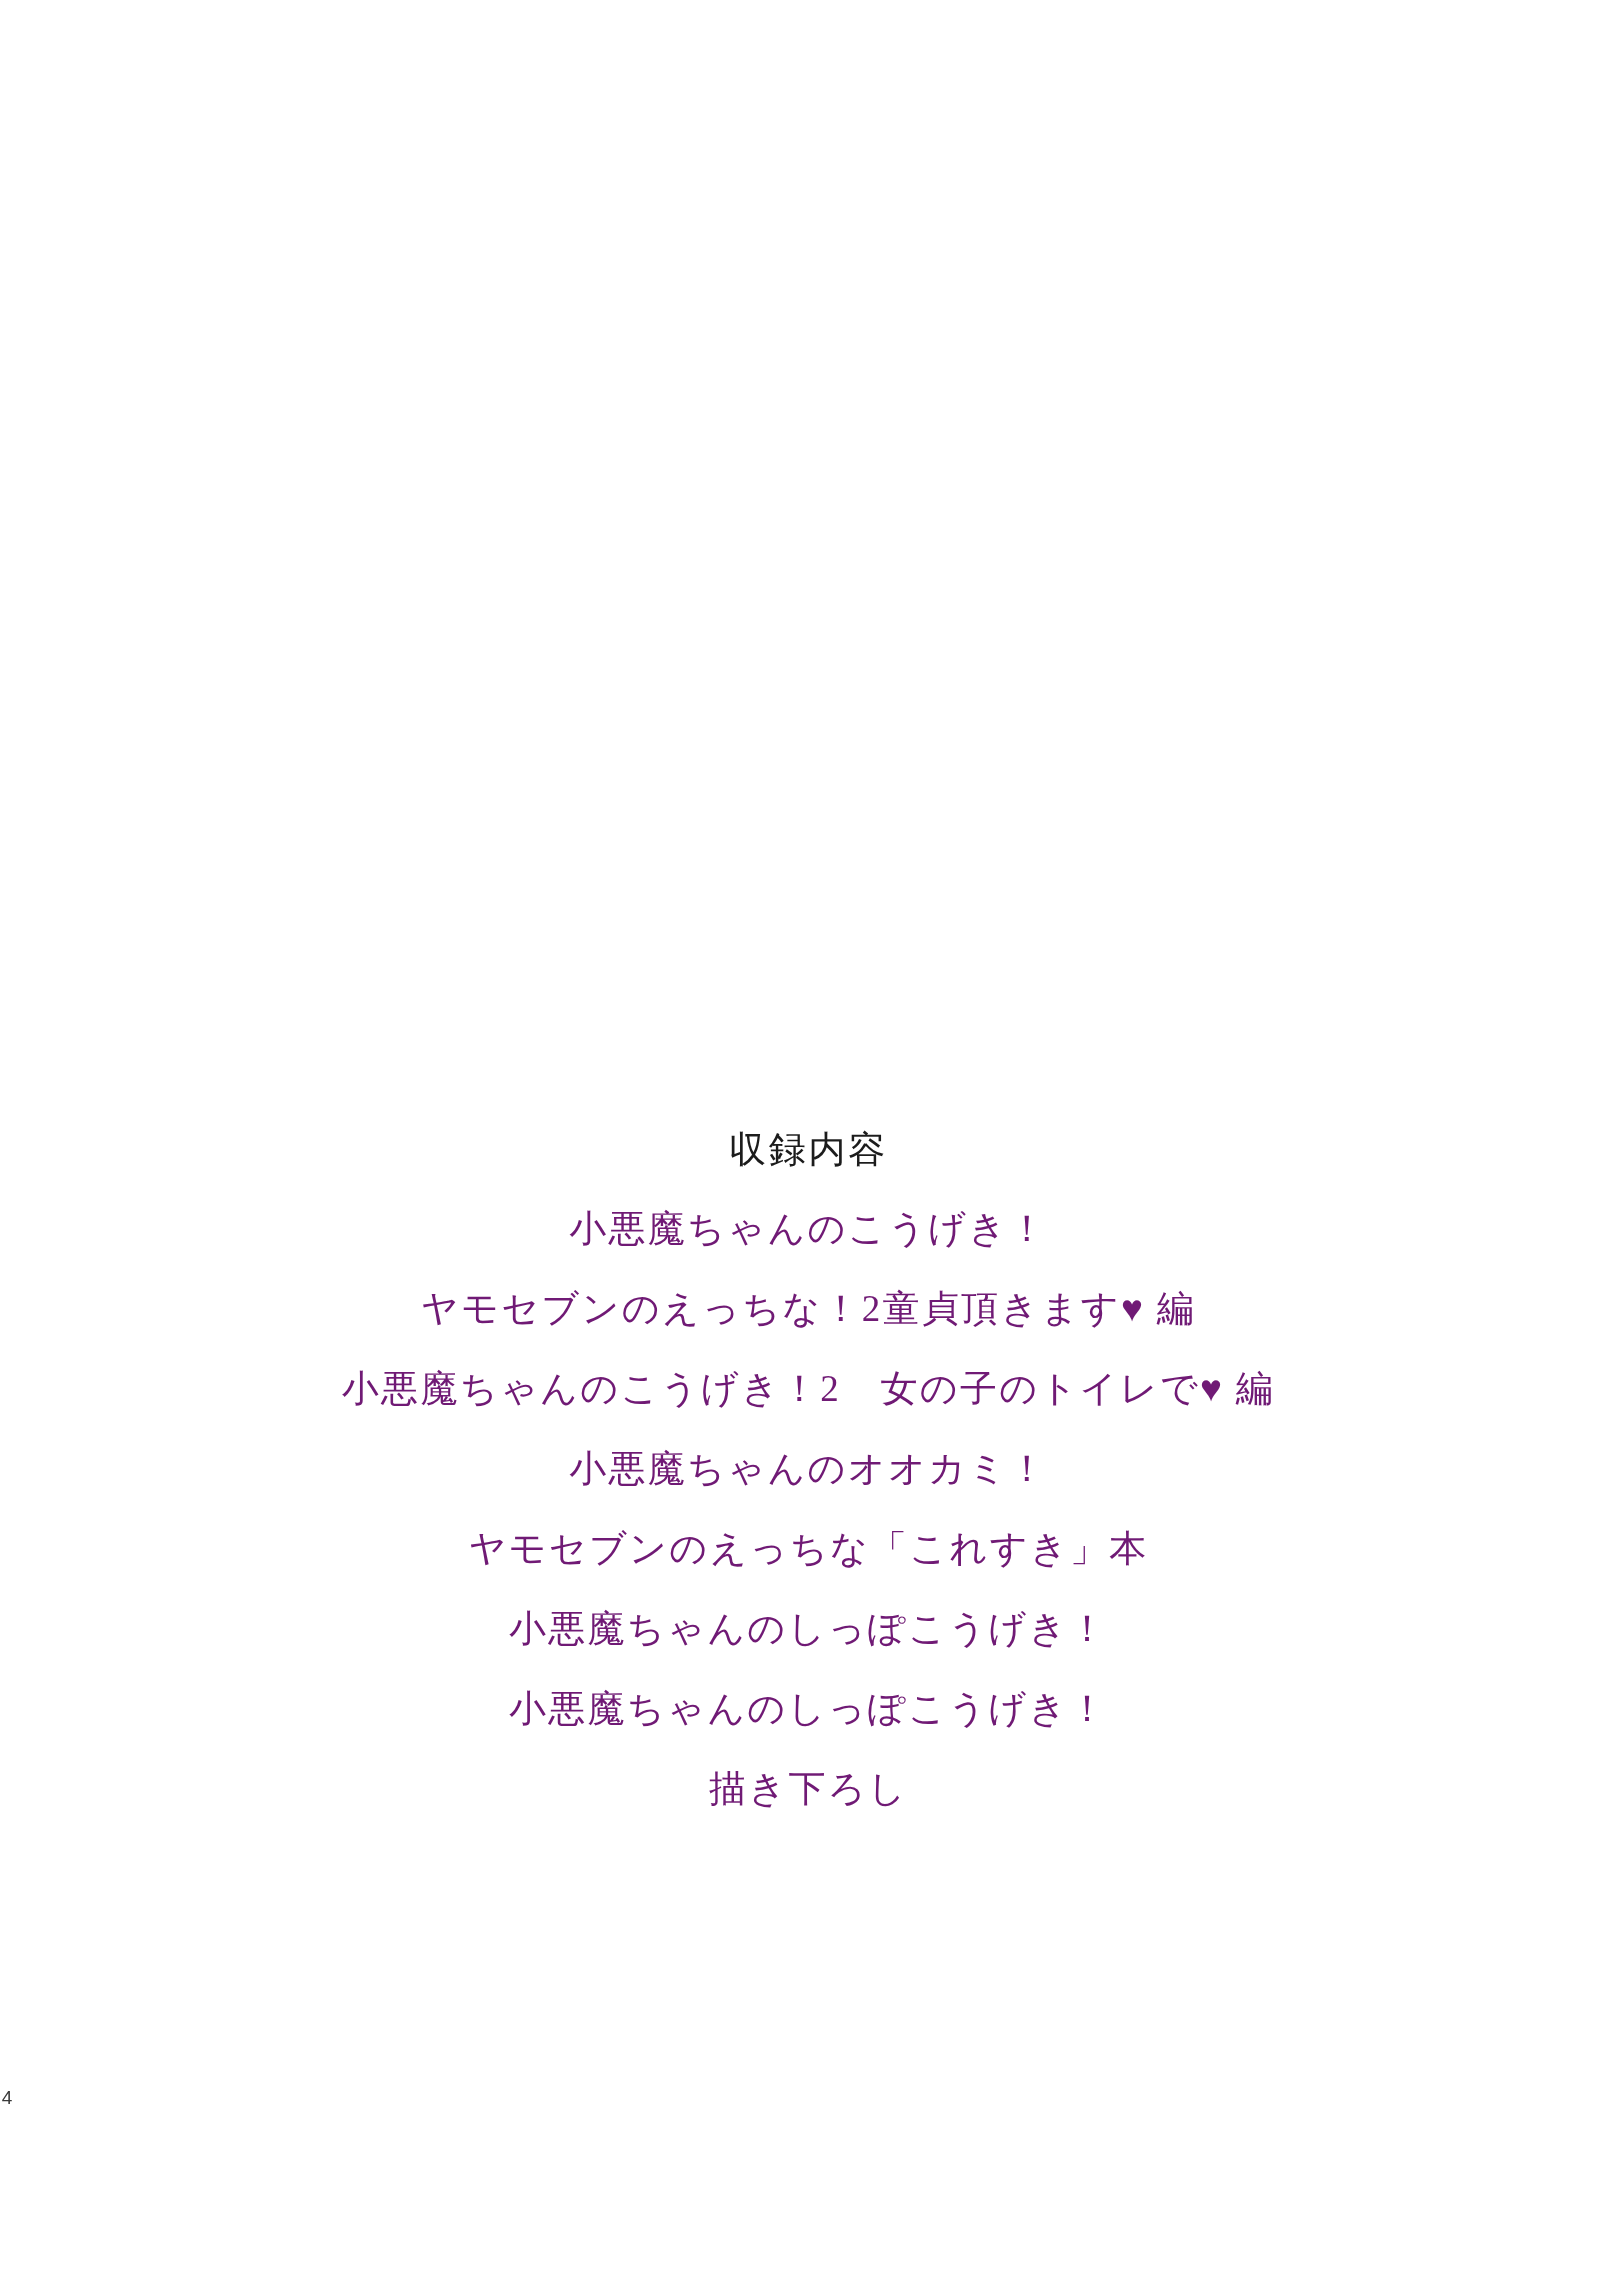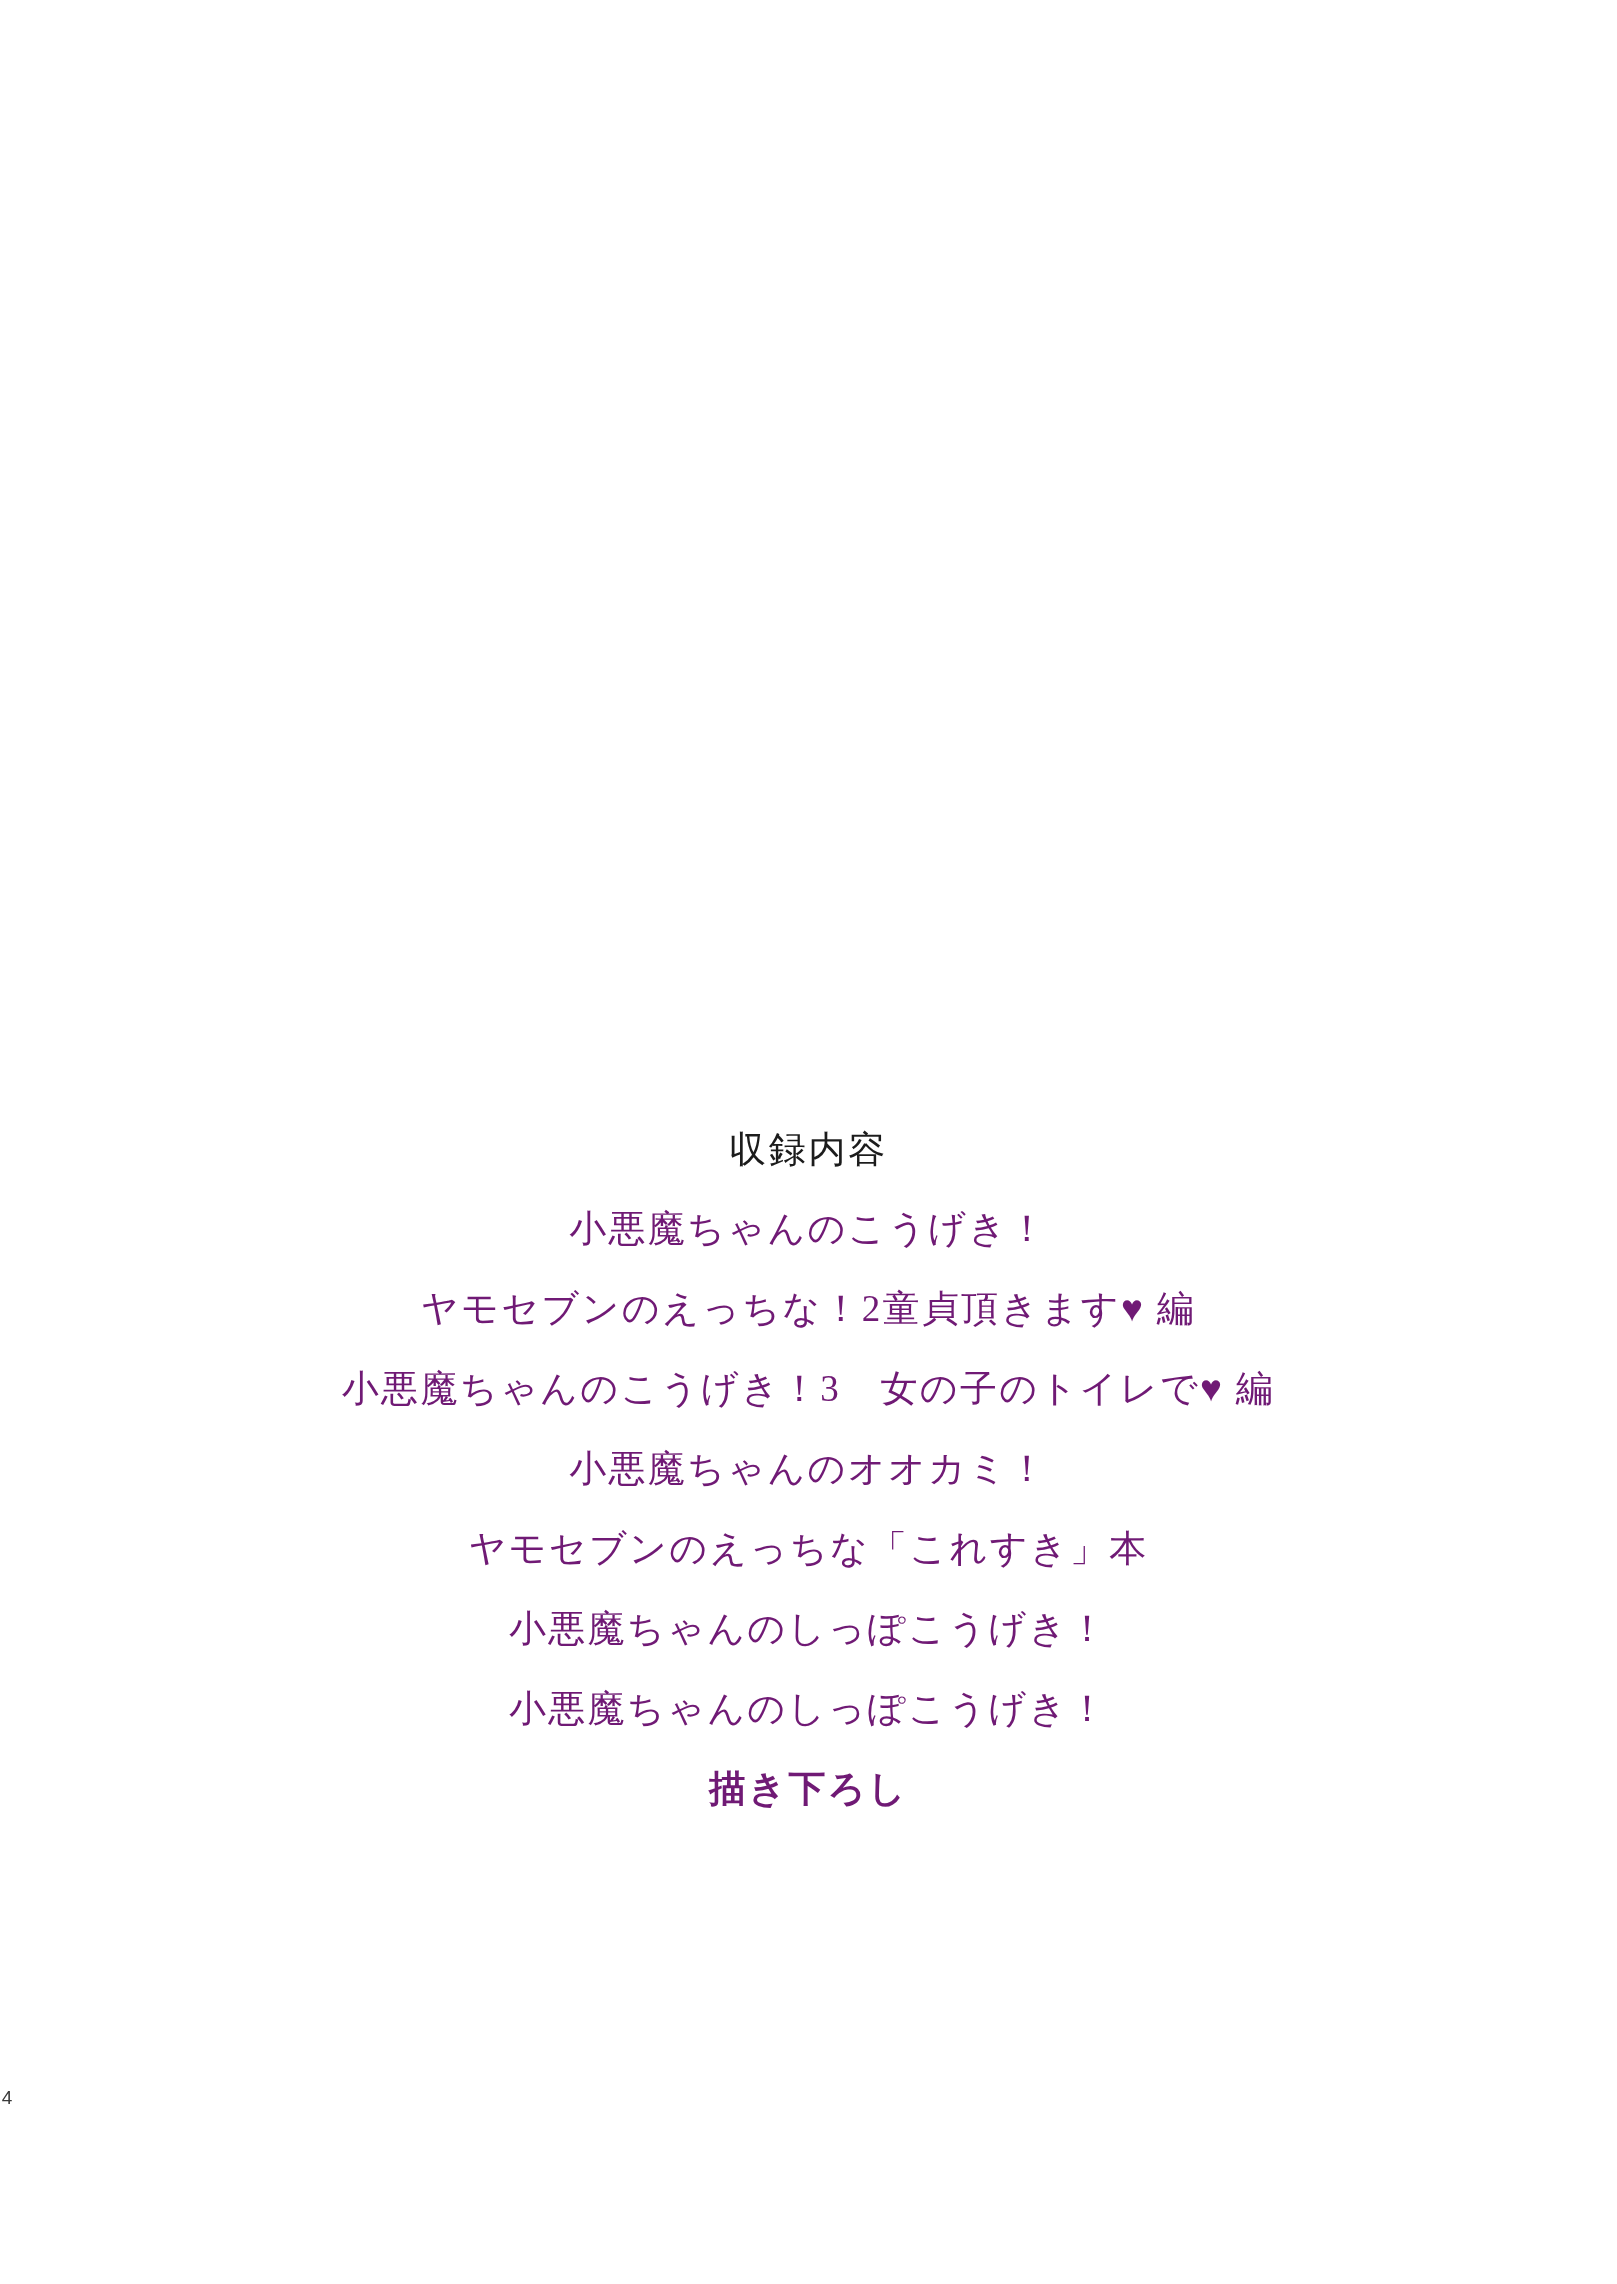--- a/index.html
+++ b/index.html
@@ -49,38 +49,37 @@
   .contents-list li {
     font-size: 37px;
     color: #701a75;
     letter-spacing: 2.3px;
     line-height: 1;
     margin: 0 0 43px 0;
     white-space: pre;
   }
   .contents-list li:last-child {
     margin-bottom: 14px;
-    font-weight: bold;
   }
 </style>
 </head>
 <body>
 
 <div class="page">
 
   <div class="page-number">4</div>
 
   <div class="contents-block">
 
     <div class="contents-heading">収録内容</div>
 
     <ul class="contents-list">
       <li>小悪魔ちゃんのこうげき！</li>
       <li>ヤモセブンのえっちな！2童貞頂きます♥ 編</li>
-      <li>小悪魔ちゃんのこうげき！3　女の子のトイレで♥ 編</li>
+      <li>小悪魔ちゃんのこうげき！2　女の子のトイレで♥ 編</li>
       <li>小悪魔ちゃんのオオカミ！</li>
       <li>ヤモセブンのえっちな「これすき」本</li>
       <li>小悪魔ちゃんのしっぽこうげき！</li>
       <li>小悪魔ちゃんのしっぽこうげき！</li>
       <li>描き下ろし</li>
     </ul>
 
   </div>
 
 </div>

